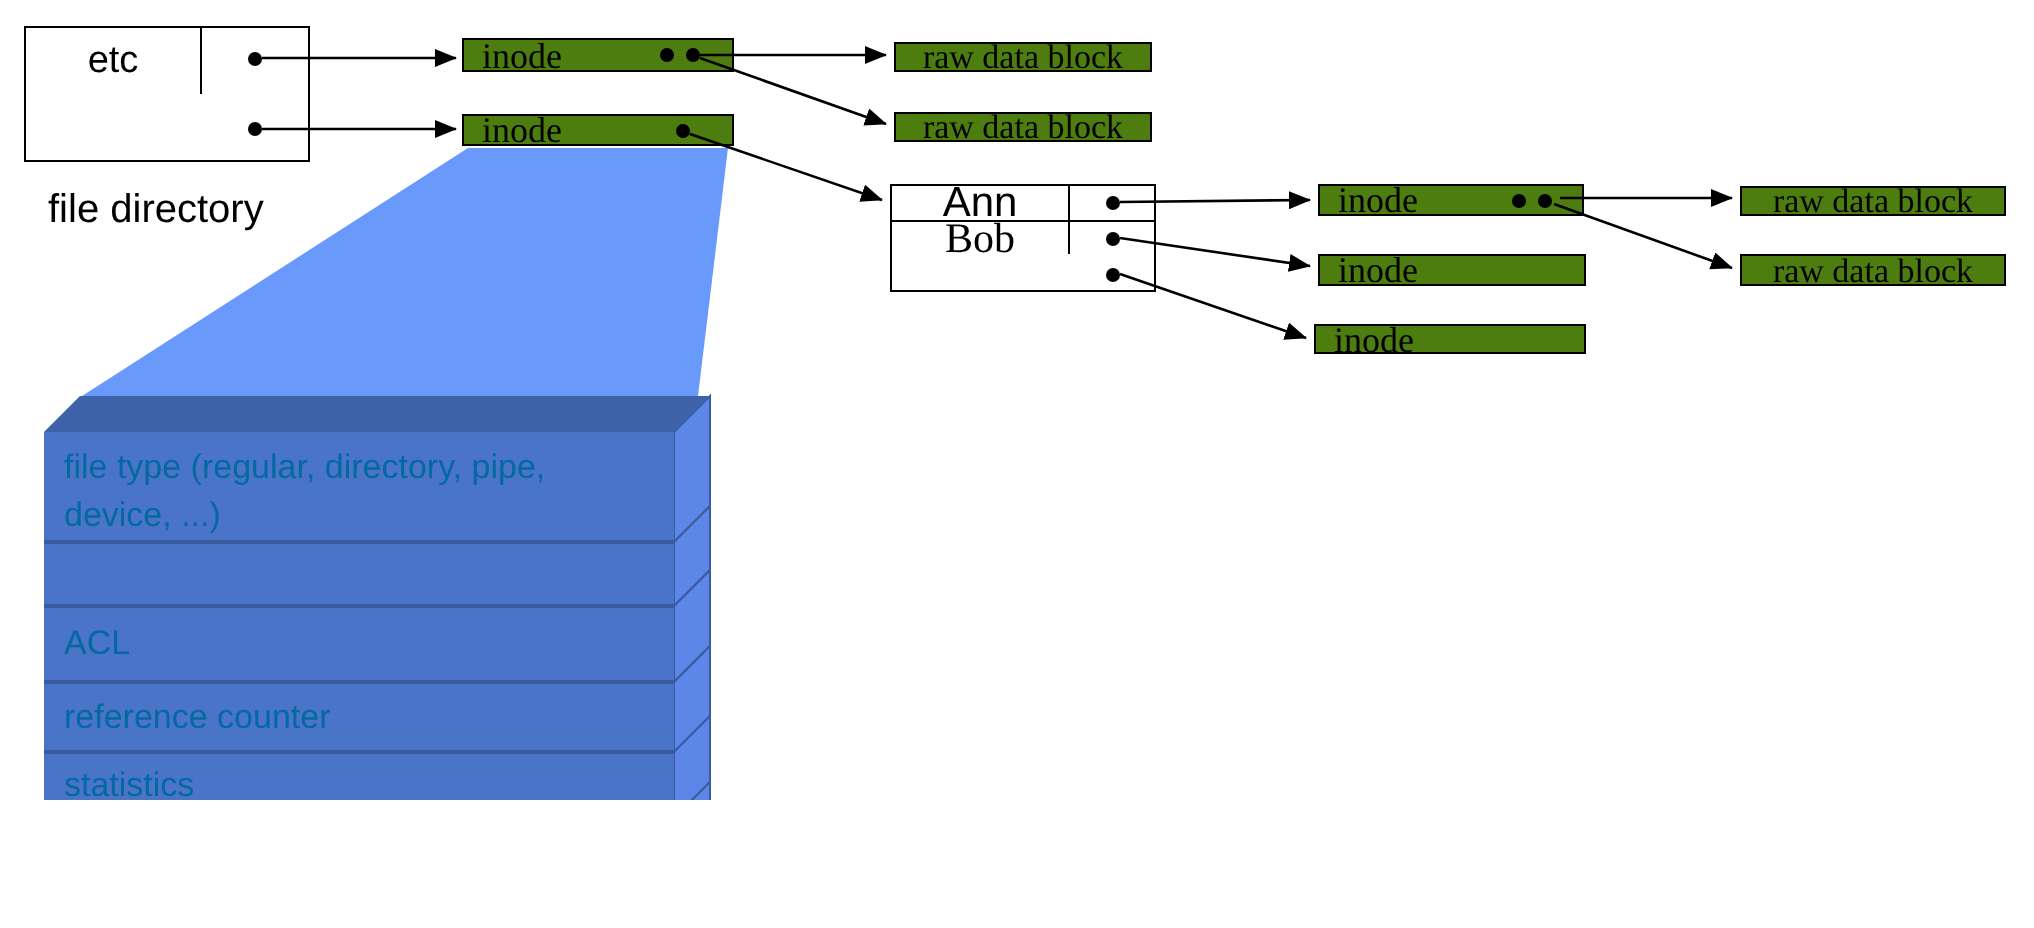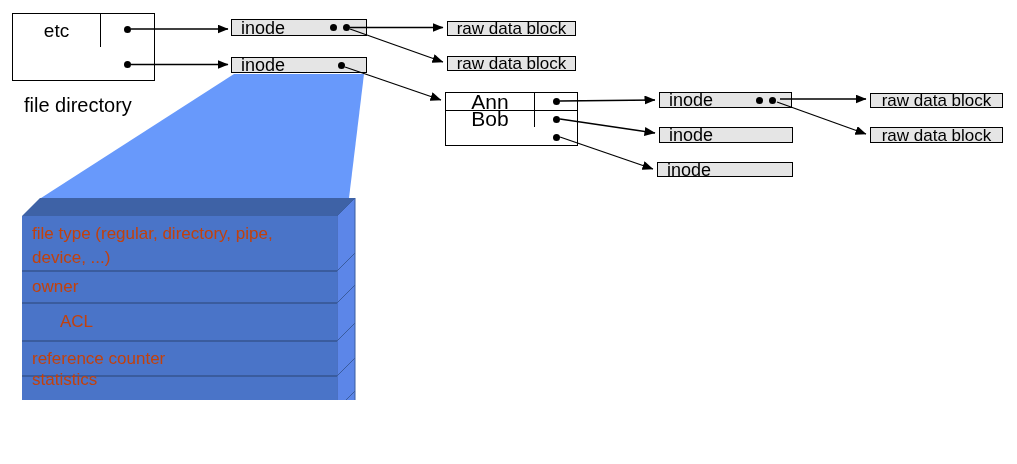--- a/index.html
+++ b/index.html
@@ -6,53 +6,53 @@
   .stage{
     position:relative;width:1017px;height:400px;background:#fff;overflow:hidden;
     font-family:"Liberation Sans", sans-serif;color:#000;
   }
   svg.layer{position:absolute;left:0;top:0;width:1017px;height:464px;}
   #bg{z-index:0;}
   #arrows{z-index:3;pointer-events:none;}
 
   
   .box{
-    position:absolute;background:#e5e5e5;border:1.2px solid #000;box-sizing:border-box;
-    display:flex;align-items:center;z-index:2;white-space:nowrap;overflow:visible;
+    position:absolute;background:#4d7c0f;border:1.2px solid #000;box-sizing:border-box;
+    display:flex;align-items:center;z-index:2;white-space:nowrap;overflow:visible;font-family:Liberation Serif, serif;
   }
   .box.inode{font-size:18px;line-height:16px;padding-left:9px;justify-content:flex-start;}
   .box.raw{font-size:17px;line-height:15px;justify-content:center;}
 
   
   .tbl{position:absolute;box-sizing:border-box;background:#fff;border:1.6px solid #000;z-index:2;}
   .tbl .trow{display:flex;box-sizing:border-box;}
   .tbl .trow + .trow{border-top:1.6px solid #000;}
   .tbl .cell{box-sizing:border-box;display:flex;align-items:center;justify-content:center;}
   .tbl .cell.name{border-right:1.6px solid #000;}
   #root-table{left:12px;top:13px;width:143px;height:68px;font-size:19px;}
   #root-table .trow{height:33px;}
   #root-table .cell.name{width:88px;}
   #root-table .cell.ptr{flex:1;}
 
   
   #home-table{left:445px;top:92px;width:133px;height:54px;border-width:1.2px;font-size:21px;}
   #home-table .trow{height:17px;}
-  #home-table .trow + .trow{border-top:1.2px solid #000;}
+  #home-table .trow + .trow{border-top:1.2px solid #000;font-family:Liberation Serif, serif;}
   #home-table .cell.name{width:89px;border-right:1.2px solid #000;}
   #home-table .cell.ptr{flex:1;}
 
   .freelabel{position:absolute;z-index:2;white-space:nowrap;}
   #root-label{left:24px;top:94px;font-size:20px;}
 
   
   .dot{position:absolute;width:7px;height:7px;border-radius:50%;background:#000;z-index:4;}
 
   
   .stackrow{
-    position:absolute;left:32px;width:285px;color:#c2410c;font-size:17px;z-index:2;
+    position:absolute;left:32px;width:285px;color:#0369a1;font-size:17px;z-index:2;
     display:flex;align-items:center;
   }
   .stackrow.first{align-items:flex-start;padding-top:6px;line-height:24px;white-space:normal;}
 
   
   .funnel{fill:#6899FB;}
   .bevel{fill:#3E62A6;}
   .front{fill:#4A74C8;}
   .side{fill:#5C86E8;stroke:#3A5C9E;stroke-width:1;}
   .divider{stroke:#3A5C9E;stroke-width:2;}
@@ -110,24 +110,23 @@
   </div>
 
   <div class="box inode" style="left:659px;top:92px;width:133px;height:16px;">inode</div>
   <div class="box inode" style="left:659px;top:127px;width:134px;height:16px;">inode</div>
   <div class="box inode" style="left:657px;top:162px;width:136px;height:15px;">inode</div>
 
   <div class="box raw" style="left:870px;top:93px;width:133px;height:15px;">raw data block</div>
   <div class="box raw" style="left:870px;top:127px;width:133px;height:16px;">raw data block</div>
 
   <div class="stackrow first" style="top:216px;height:55px;">file type (regular, directory, pipe, device, ...)</div>
-  <div class="stackrow" style="top:271px;height:32px;">owner</div>
-  <div class="stackrow" style="top:303px;height:38px;margin-left:28px;">ACL</div>
+  <div class="stackrow" style="top:303px;height:38px;">ACL</div>
   <div class="stackrow" style="top:341px;height:35px;text-align:right;">reference counter</div>
-  <div class="stackrow" style="top:363px;height:33px;">statistics</div>
+  <div class="stackrow" style="top:376px;height:33px;">statistics</div>
 
   <span class="dot" style="left:123.5px;top:26px;"></span>
   <span class="dot" style="left:123.5px;top:60.5px;"></span>
   <span class="dot" style="left:329.5px;top:24px;"></span>
   <span class="dot" style="left:342.5px;top:24px;"></span>
   <span class="dot" style="left:337.5px;top:61.5px;"></span>
   <span class="dot" style="left:552.5px;top:97.5px;"></span>
   <span class="dot" style="left:552.5px;top:115.5px;"></span>
   <span class="dot" style="left:552.5px;top:133.5px;"></span>
   <span class="dot" style="left:755.5px;top:96.5px;"></span>

